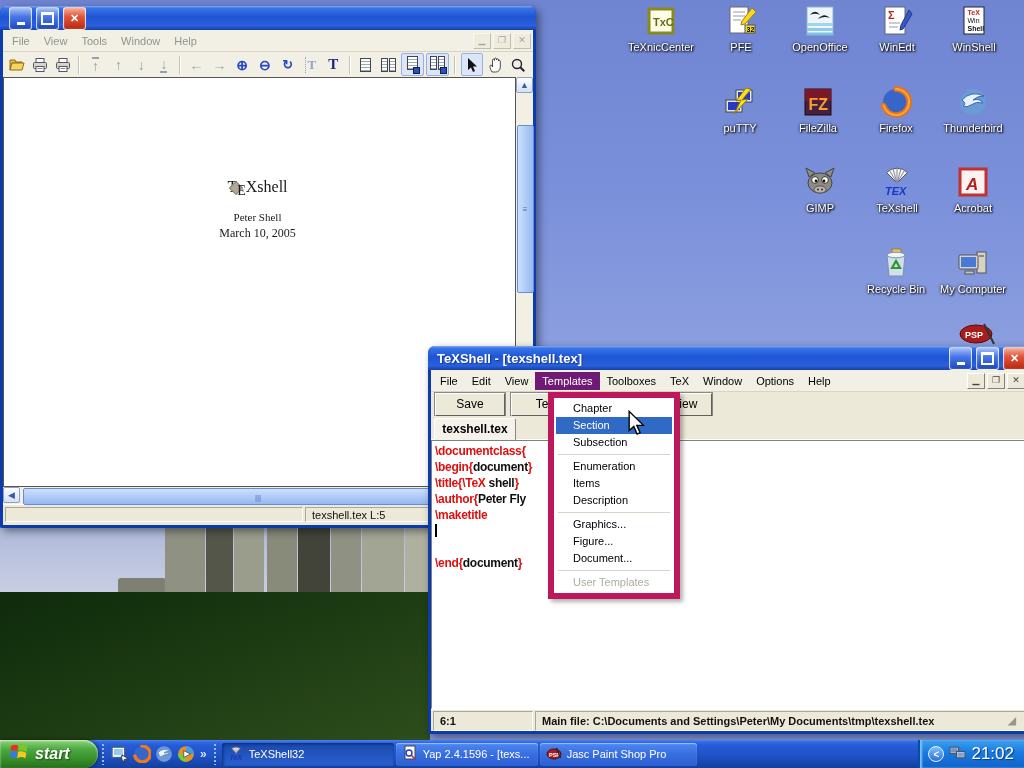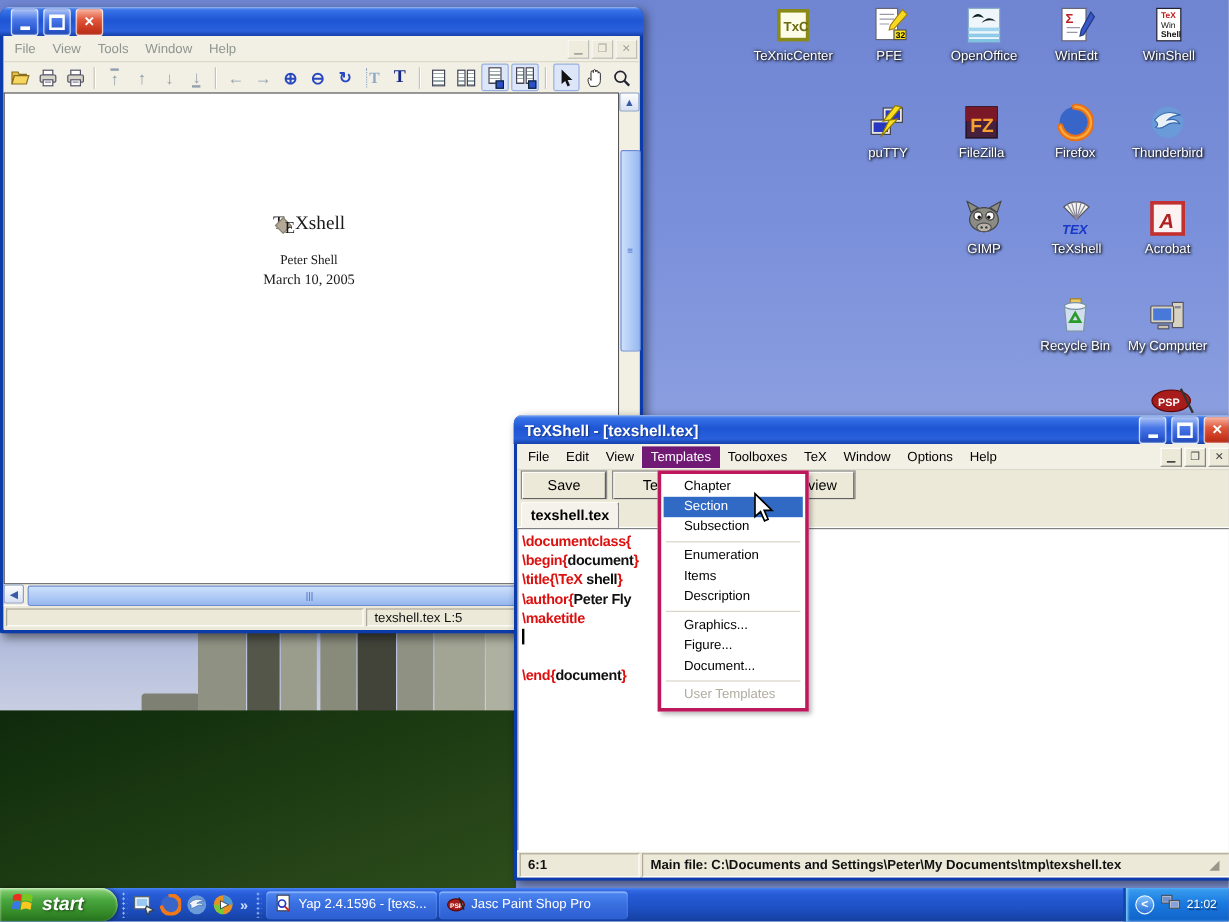--- a/index.html
+++ b/index.html
@@ -89,21 +89,21 @@
     border-right-color:#fff;overflow:hidden;padding:2px 0 0 3px;box-sizing:border-box;
     font-weight:bold;font-size:12px;letter-spacing:-0.3px;line-height:16px;white-space:pre;}
   .seg-cmd{color:#dd1010;}
   .seg-txt{color:#101010;}
   .caret{display:inline-block;width:2px;height:13px;background:#000;vertical-align:-2px;}
   #ts-status{height:21px;}
   #ts-status .spanel{height:20px;font-weight:bold;}
   .resize-grip{margin-left:auto;margin-right:2px;color:#9a968a;font-size:10px;}
   
   #popup{position:absolute;left:117px;top:46px;width:116px;background:#fff;
-    border:3px solid #be185d;box-shadow:3px 3px 4px rgba(0,0,0,.3);padding:2px;z-index:40;}
+    border:6px solid #be185d;box-shadow:3px 3px 4px rgba(0,0,0,.3);padding:2px;z-index:40;}
   .pop-item{height:17px;line-height:17px;font-size:11px;padding-left:17px;color:#000;white-space:nowrap;}
   .pop-item.sel{background:#316ac5;color:#fff;}
   .pop-item.dis{color:#b0aca0;}
   .pop-sep{height:1px;background:#d8d4c8;margin:3px 2px;}
   
   .dicon{position:absolute;width:76px;text-align:center;z-index:2;}
   .dicon .ic{width:32px;height:34px;margin:0 auto;}
   .dicon .ic svg{width:32px;height:32px;}
   .dlabel{margin-top:2px;font-size:11px;color:#fff;text-shadow:1px 1px 2px #000,0 0 3px #000;}
   
@@ -123,21 +123,21 @@
   .chev{color:#cfe0ff;font-size:12px;font-weight:bold;padding:0 3px;}
   .taskbtn{height:23px;margin:0 1px;border-radius:3px;display:flex;align-items:center;gap:5px;
     padding:0 6px;color:#fff;font-size:11px;white-space:nowrap;overflow:hidden;box-sizing:border-box;
     background:linear-gradient(180deg,#4e89f2,#3a6fe0 45%,#2c5fd2);box-shadow:inset 0 1px 1px #9ec0ff;}
   .taskbtn.active{background:linear-gradient(180deg,#1b49ac,#2457c2 60%,#2a5fd0);
     box-shadow:inset 1px 1px 3px #0c2a6e;}
   .taskbtn svg{width:16px;height:16px;flex:none;}
   #tray{margin-left:auto;height:28px;display:flex;align-items:center;gap:5px;padding:0 10px 0 8px;
     background:linear-gradient(180deg,#3ba0f0,#1a7ae0 45%,#1062c8);
     border-left:2px solid #0c4aa8;box-shadow:inset 2px 0 2px #7cc4f8;}
-  #tray .clock{color:#fff;font-size:10px;text-shadow:1px 1px 1px #0a3a7c;}
+  #tray .clock{color:#fff;font-size:17px;text-shadow:1px 1px 1px #0a3a7c;}
   .tray-chev{width:16px;height:16px;border-radius:50%;color:#fff;font-size:10px;font-weight:bold;
     text-align:center;line-height:15px;background:linear-gradient(180deg,#7cc0fc,#2a70d8);
     border:1px solid #e8f4ff;box-sizing:border-box;}
   #tray svg{width:17px;height:17px;}
 </style>
 </head>
 <body>
 
 <div id="desktop">
 
@@ -554,20 +554,28 @@
         <span class="qlicon"><svg viewBox="0 0 16 16">
             <circle cx="8" cy="8" r="7" fill="#e89020"></circle>
             <path d="M8 1 A7 7 0 0 1 15 8 L8 8 Z" fill="#4a9ad8"></path>
             <path d="M1 8 A7 7 0 0 0 8 15 L8 8 Z" fill="#78c838"></path>
             <polygon points="6,5 12,8 6,11" fill="#fff" stroke="#234" stroke-width=".6"></polygon>
           </svg></span>
       </div>
     <span class="chev">»</span>
     <span class="ql-sep"></span>
     <div id="taskbuttons" style="display:flex;flex:1;min-width:0;align-items:center;">
+        <div class="taskbtn active" style="width: 172px;">
+          <span><svg viewBox="0 0 16 16">
+              <path d="M8 8.5 L3.4 3.6 A7 7 0 0 1 12.6 3.6 Z" fill="#f2f2ea" stroke="#556"></path>
+              <path d="M8 8.5 L5 2.8 M8 8.5 L8 2 M8 8.5 L11 2.8" stroke="#889" stroke-width=".7"></path>
+              <text x="1.5" y="15" font-size="7" font-weight="bold" font-style="italic" fill="#1636c8">TeX</text>
+            </svg></span>
+          <span>TeXShell32</span>
+        </div>
         <div class="taskbtn" style="width: 142px;">
           <span><svg viewBox="0 0 16 16">
               <rect x="3" y="1" width="10" height="13" fill="#fff" stroke="#445"></rect>
               <circle cx="7" cy="8" r="3" fill="none" stroke="#1a3ac8" stroke-width="1.4"></circle>
               <line x1="9.3" y1="10.3" x2="13" y2="14" stroke="#c22" stroke-width="1.6"></line>
             </svg></span>
           <span>Yap 2.4.1596 - [texs...</span>
         </div>
         <div class="taskbtn" style="width: 157px;">
           <span><svg viewBox="0 0 16 16">

